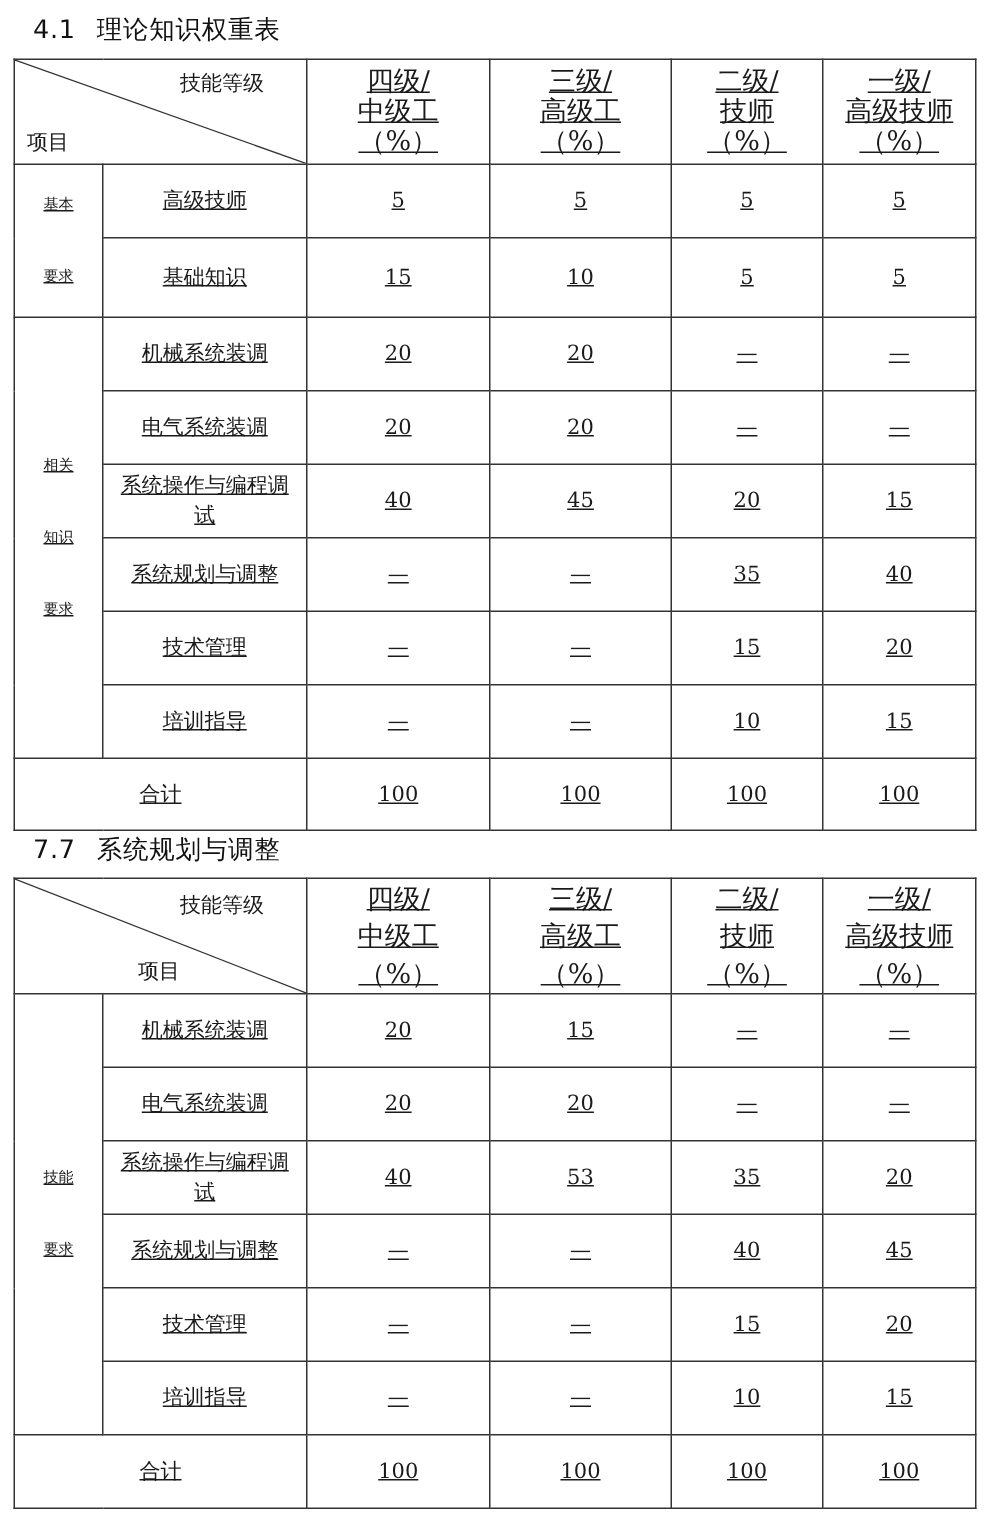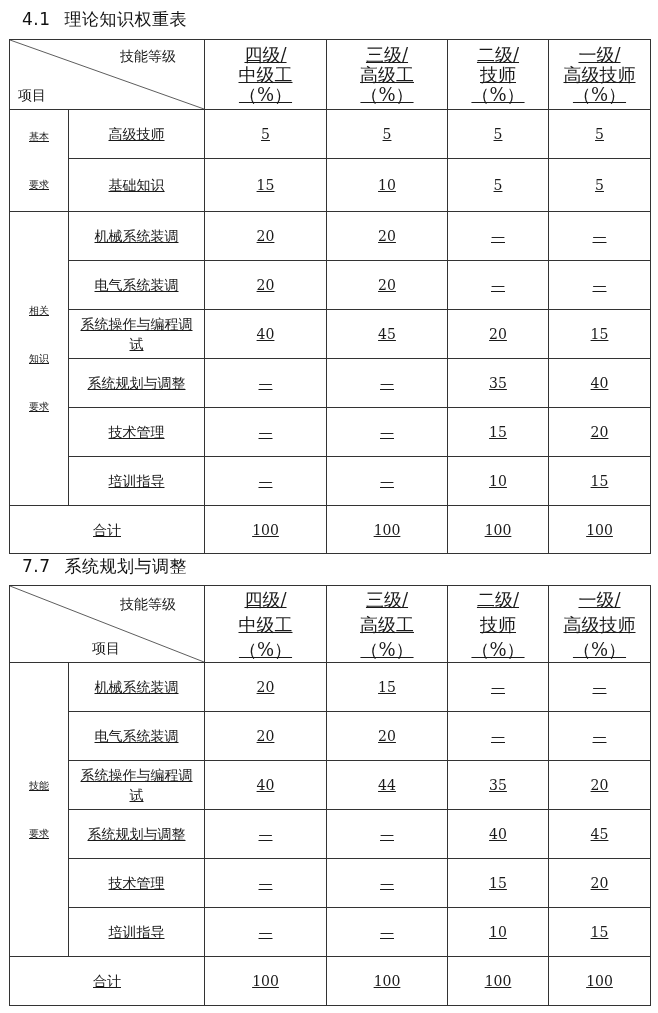--- a/index.html
+++ b/index.html
@@ -198,21 +198,21 @@
   <tr style="height:49px">
     <td>电气系统装调</td>
     <td>20</td>
     <td>20</td>
     <td>—</td>
     <td>—</td>
   </tr>
   <tr style="height:49px">
     <td style="padding:0 8px;">系统操作与编程调试</td>
     <td>40</td>
-    <td>44</td>
+    <td>53</td>
     <td>35</td>
     <td>20</td>
   </tr>
   <tr style="height:49px">
     <td>系统规划与调整</td>
     <td>—</td>
     <td>—</td>
     <td>40</td>
     <td>45</td>
   </tr>

